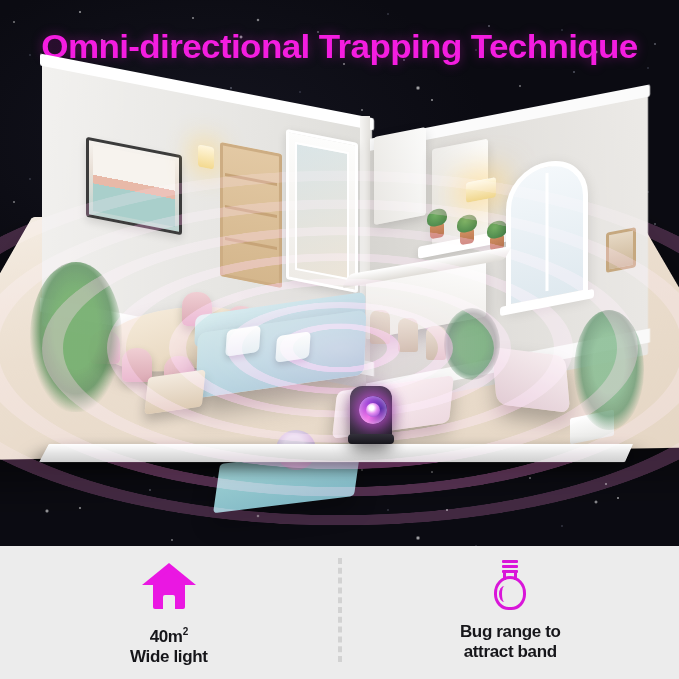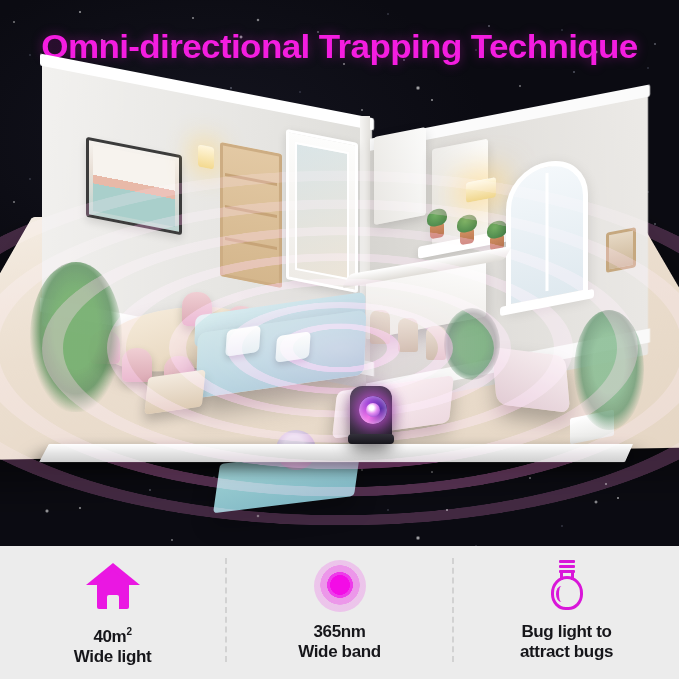--- a/index.html
+++ b/index.html
@@ -524,43 +524,34 @@
         </div>
       </div>
       <div class="f-label">
         <span>40m</span><sup>2</sup>
         <span class="l2">Wide light</span>
       </div>
     </div>
 
     <div class="divider"></div>
 
-    <div class="feature">
-      <div class="f-icon">
-        <div class="ico-band"></div>
-      </div>
-      <div class="f-label">
-        <span>365nm</span>
-        <span class="l2">Wide band</span>
-      </div>
-    </div>
 
     <div class="divider"></div>
 
     <div class="feature">
       <div class="f-icon">
         <div class="ico-bulb">
           <div class="th1"></div>
             <div class="th2"></div>
             <div class="th3"></div>
           <div class="neck"></div>
           <div class="glass"></div>
           <div class="fil"></div>
         </div>
       </div>
       <div class="f-label">
-        <span>Bug light to</span>
-        <span class="l2">attract bugs</span>
+        <span>Bug range to</span>
+        <span class="l2">attract band</span>
       </div>
     </div>
 
   </div>
 </div>
 
 </body></html>

